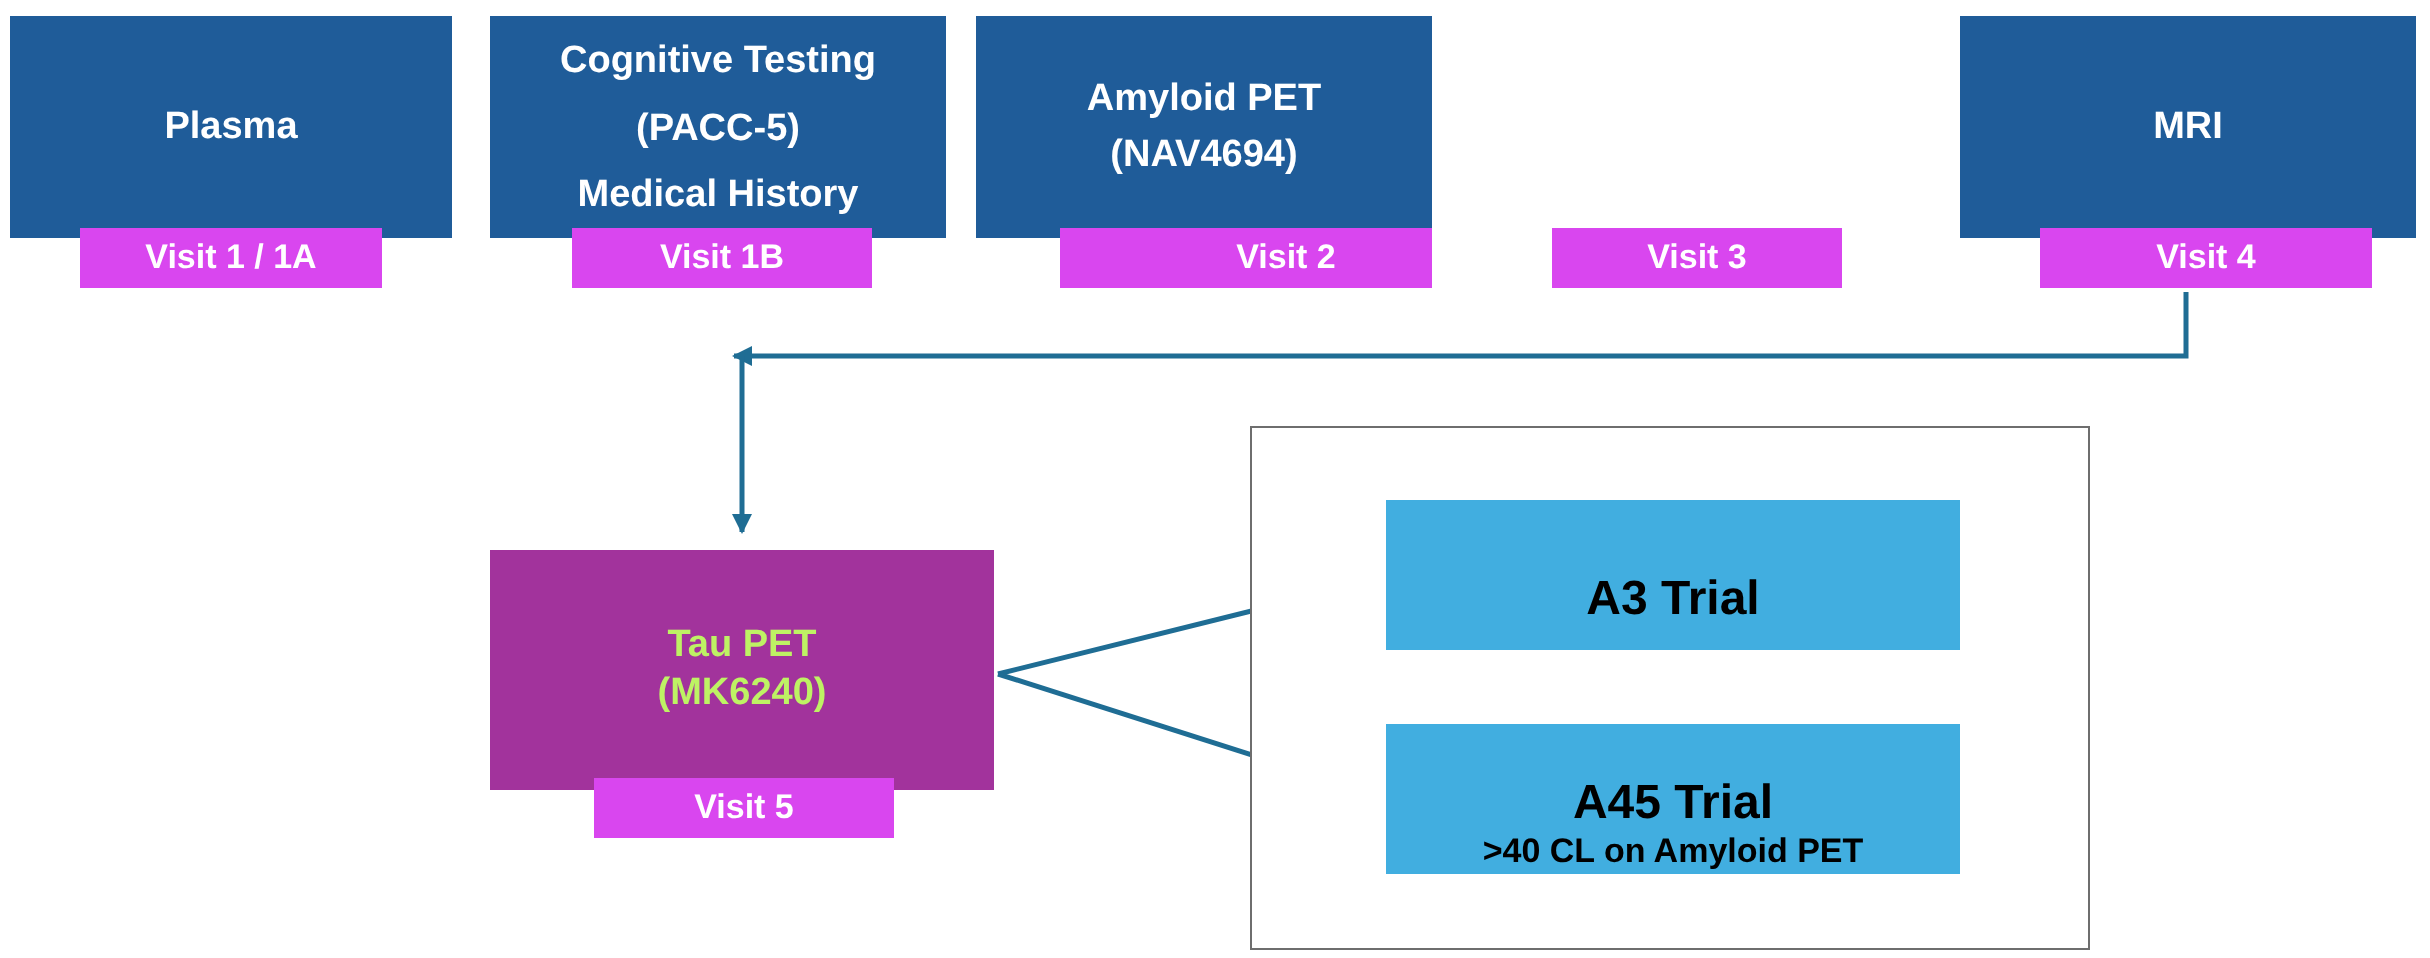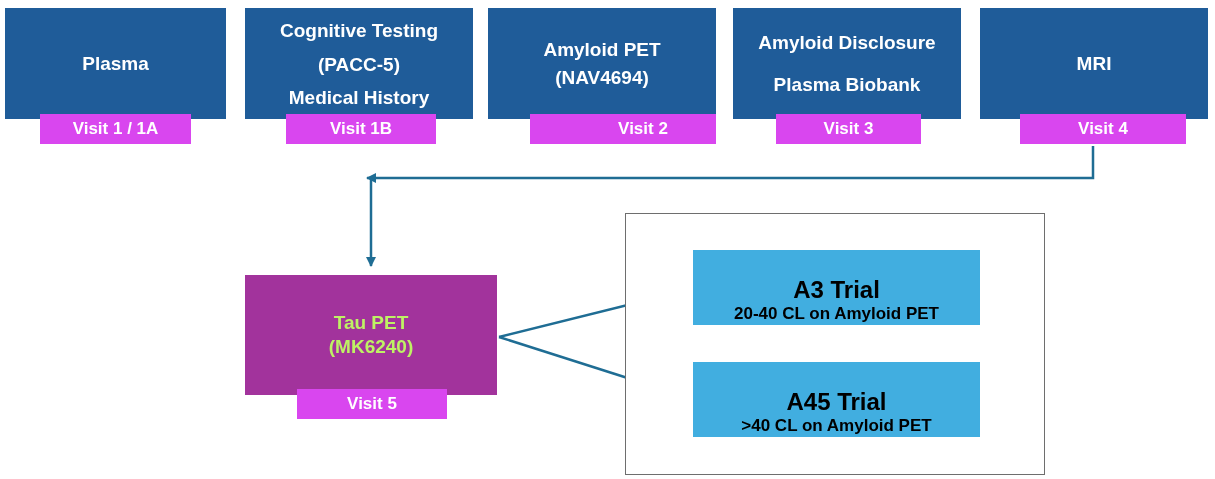--- a/index.html
+++ b/index.html
@@ -140,24 +140,20 @@
     <div class="line">Cognitive Testing</div>
     <div class="line">(PACC-5)</div>
     <div class="line">Medical History</div>
   </div>
 
   <div class="stage s3">
     <div class="line">Amyloid PET</div>
     <div class="line">(NAV4694)</div>
   </div>
 
-  <div class="stage s4">
-    <div class="line">Amyloid Disclosure</div>
-    <div class="line">Plasma Biobank</div>
-  </div>
 
   <div class="stage s5">
     <div class="line">MRI</div>
   </div>
 
   <div class="badge b1">Visit 1 / 1A</div>
   <div class="badge b2">Visit 1B</div>
   <div class="badge b3">Visit 2</div>
   <div class="badge b4">Visit 3</div>
   <div class="badge b5">Visit 4</div>
@@ -165,21 +161,20 @@
   <div class="tau">
     <div class="line">Tau PET</div>
     <div class="line">(MK6240)</div>
   </div>
   <div class="badge b6">Visit 5</div>
 
   <div class="trial-container"></div>
 
   <div class="trial t1">
     <div class="trial-title">A3 Trial</div>
-    <div class="trial-sub">20-40 CL on Amyloid PET</div>
   </div>
 
   <div class="trial t2">
     <div class="trial-title">A45 Trial</div>
     <div class="trial-sub">&gt;40 CL on Amyloid PET</div>
   </div>
 
 </div>
 
 </body></html>

